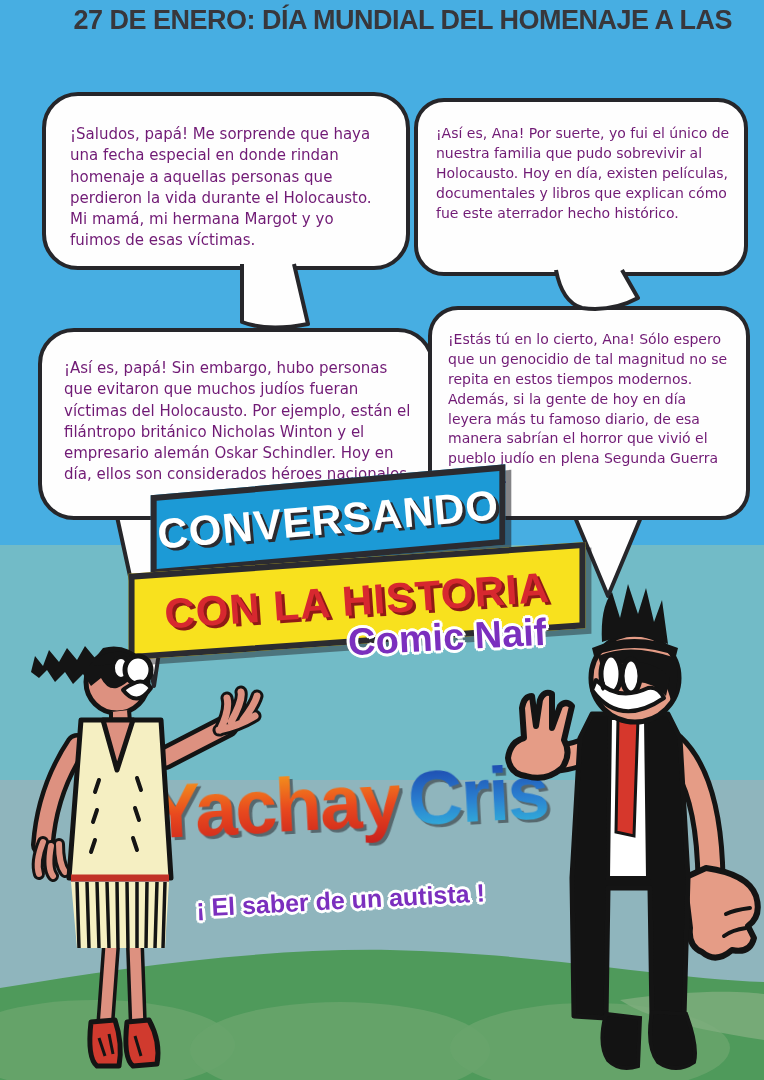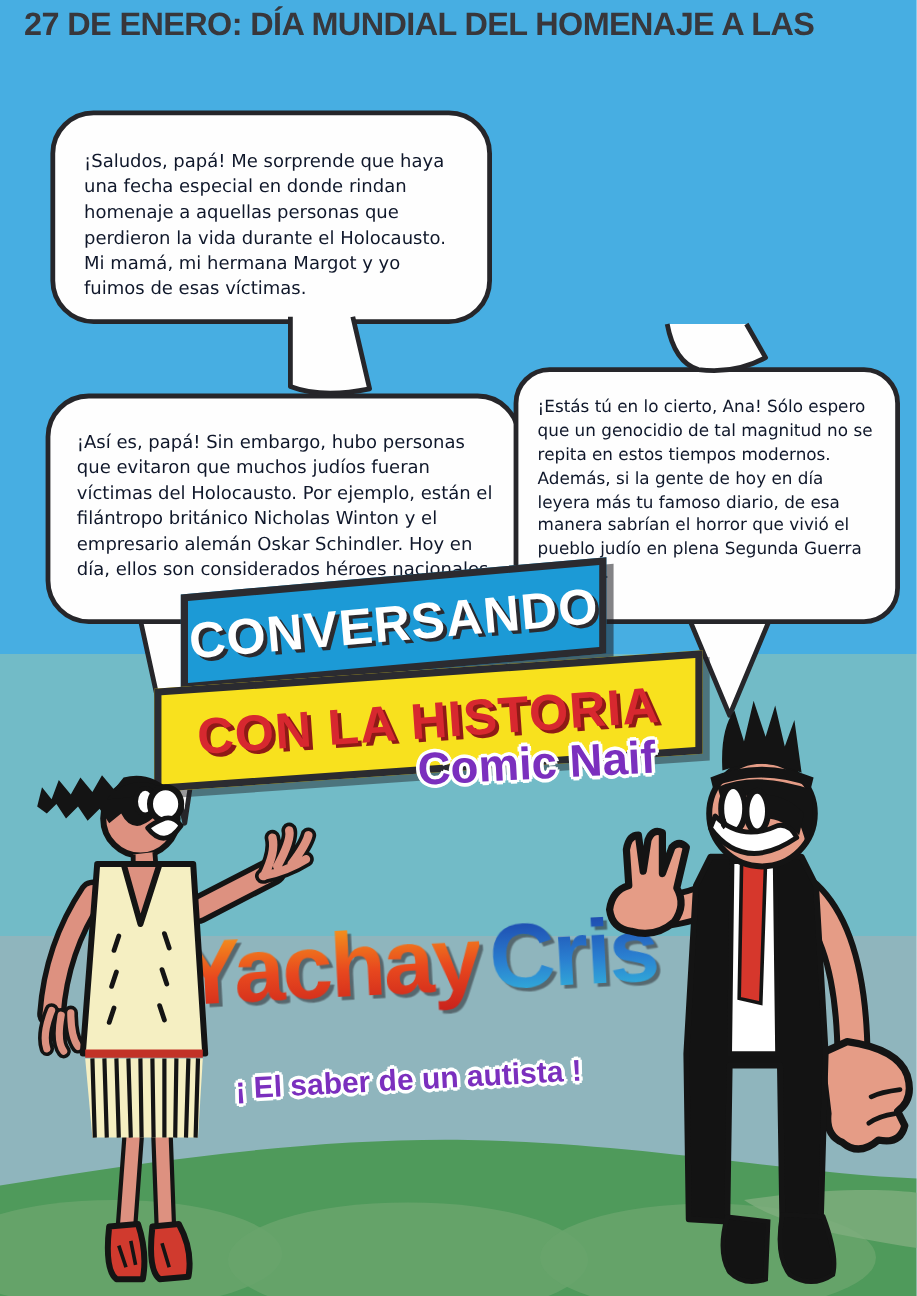--- a/index.html
+++ b/index.html
@@ -7,30 +7,30 @@
   body { font-family:"DejaVu Sans", sans-serif; }
   .poster{
     position:relative; width:764px; height:1080px; overflow:hidden;
     background:linear-gradient(180deg,
       #47AEE2 0px, #47AEE2 545px,
       #72BBC7 545px, #72BBC7 780px,
       #8FB5BD 780px, #8FB5BD 1080px);
   }
   
   .title{
-    position:absolute; left:20px; top:4px; width:724px; z-index:10;
+    position:absolute; left:8px; top:4px; width:724px; z-index:10;
     font-family:"Liberation Sans", sans-serif;
     font-weight:bold; font-size:27px; line-height:1.22; letter-spacing:-0.5px;
-    color:#38373B; text-transform:uppercase;
+    color:#38373B; text-transform:uppercase;text-align:right;
   }
   .title span{ display:block; }
   
   .bubble{
     position:absolute; background:#FEFEFE; border:4px solid #26262A;
-    color:#0f172a; z-index:20;
+    color:#701a75; z-index:20;
     font-size:15px; line-height:1.42;
   }
   .bubble-1{ left:42px;  top:92px;  width:368px; height:178px; border-radius:36px; padding:28px 18px 0 24px; }
   .bubble-2{ left:414px; top:98px;  width:334px; height:178px; border-radius:30px; padding:22px 14px 0 18px; font-size:14px; }
   .bubble-3{ left:38px;  top:328px; width:396px; height:192px; border-radius:36px; padding:26px 14px 0 22px; }
   .bubble-4{ left:428px; top:306px; width:322px; height:214px; border-radius:30px; padding:20px 12px 0 16px; font-size:14px; }
   .tail{ position:absolute; z-index:15; }
   .tail-over{ z-index:22; }
   
   .banner{
@@ -121,20 +121,23 @@
   <svg class="tail" style="left:110px; top:510px;" width="80" height="186" viewBox="0 0 80 186">
     <path d="M6,2 L44,176 L70,2" fill="#FEFEFE" stroke="#26262A" stroke-width="4" stroke-linejoin="round"></path>
   </svg>
   <svg class="tail" style="left:566px; top:508px;" width="86" height="96" viewBox="0 0 86 96">
     <path d="M6,2 L42,88 L78,2" fill="#FEFEFE" stroke="#26262A" stroke-width="4" stroke-linejoin="round"></path>
   </svg>
 
   <div class="bubble bubble-1">
     <span>¡Saludos, papá! Me sorprende que haya una fecha especial en donde rindan homenaje a aquellas personas que perdieron la vida durante el Holocausto. Mi mamá, mi hermana Margot y yo fuimos de esas víctimas.</span>
   </div>
+  <div class="bubble bubble-2">
+    <span>¡Así es, Ana! Por suerte, yo fui el único de nuestra familia que pudo sobrevivir al Holocausto. Hoy en día, existen películas, documentales y libros que explican cómo fue este aterrador hecho histórico.</span>
+  </div>
   <div class="bubble bubble-3">
     <span>¡Así es, papá! Sin embargo, hubo personas que evitaron que muchos judíos fueran víctimas del Holocausto. Por ejemplo, están el filántropo británico Nicholas Winton y el empresario alemán Oskar Schindler. Hoy en día, ellos son considerados héroes nacionales.</span>
   </div>
   <div class="bubble bubble-4">
     <span>¡Estás tú en lo cierto, Ana! Sólo espero que un genocidio de tal magnitud no se repita en estos tiempos modernos. Además, si la gente de hoy en día leyera más tu famoso diario, de esa manera sabrían el horror que vivió el pueblo judío en plena Segunda Guerra Mundial.</span>
   </div>
 
   <div class="banner banner-blue">
     <span class="banner-text">CONVERSANDO</span>
   </div>

